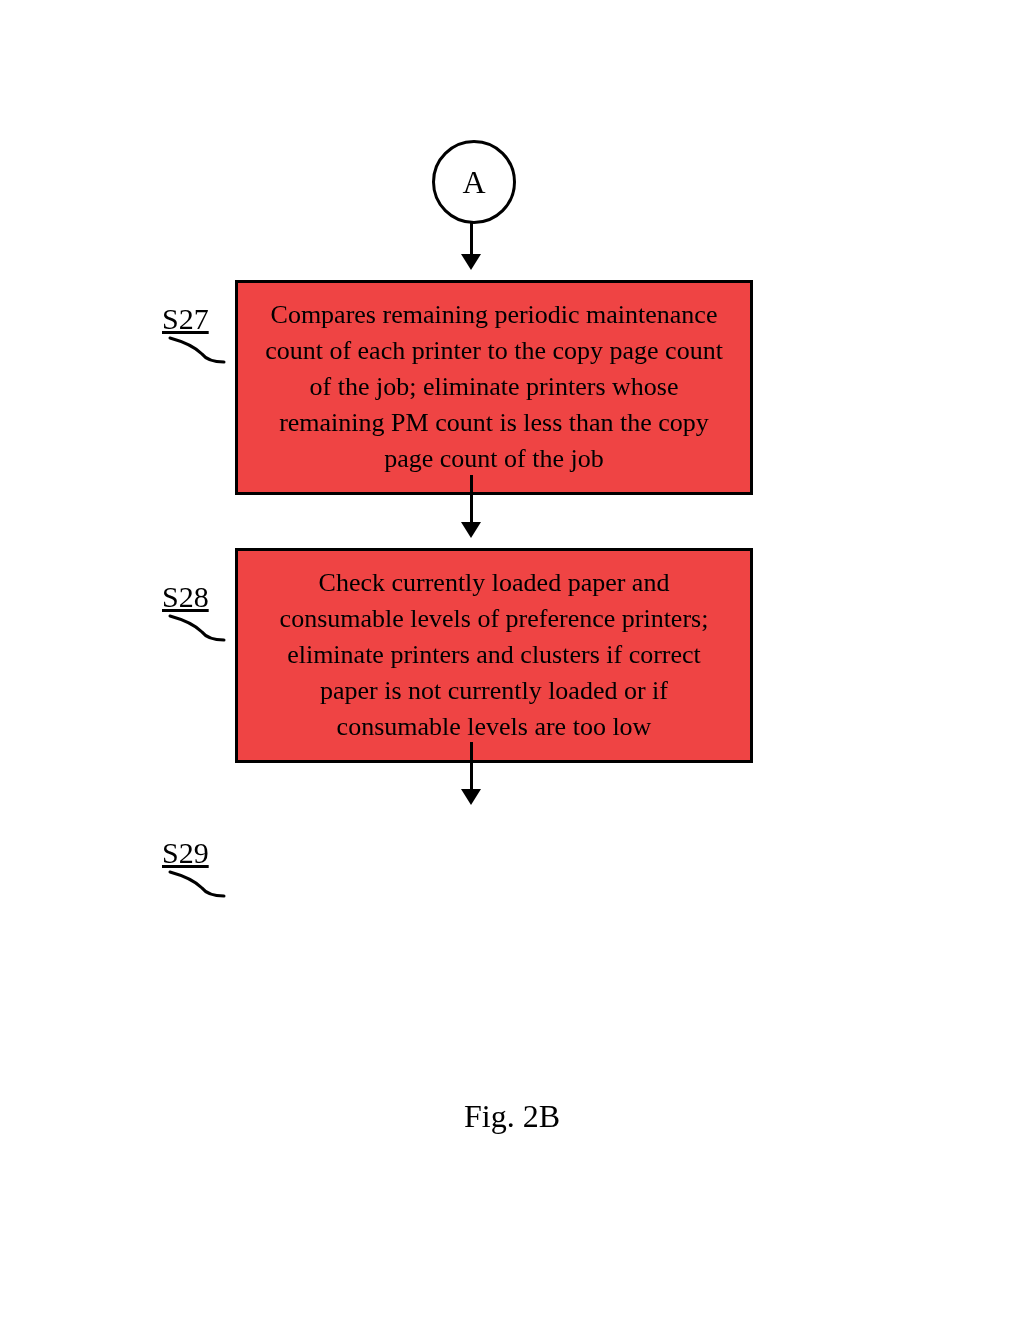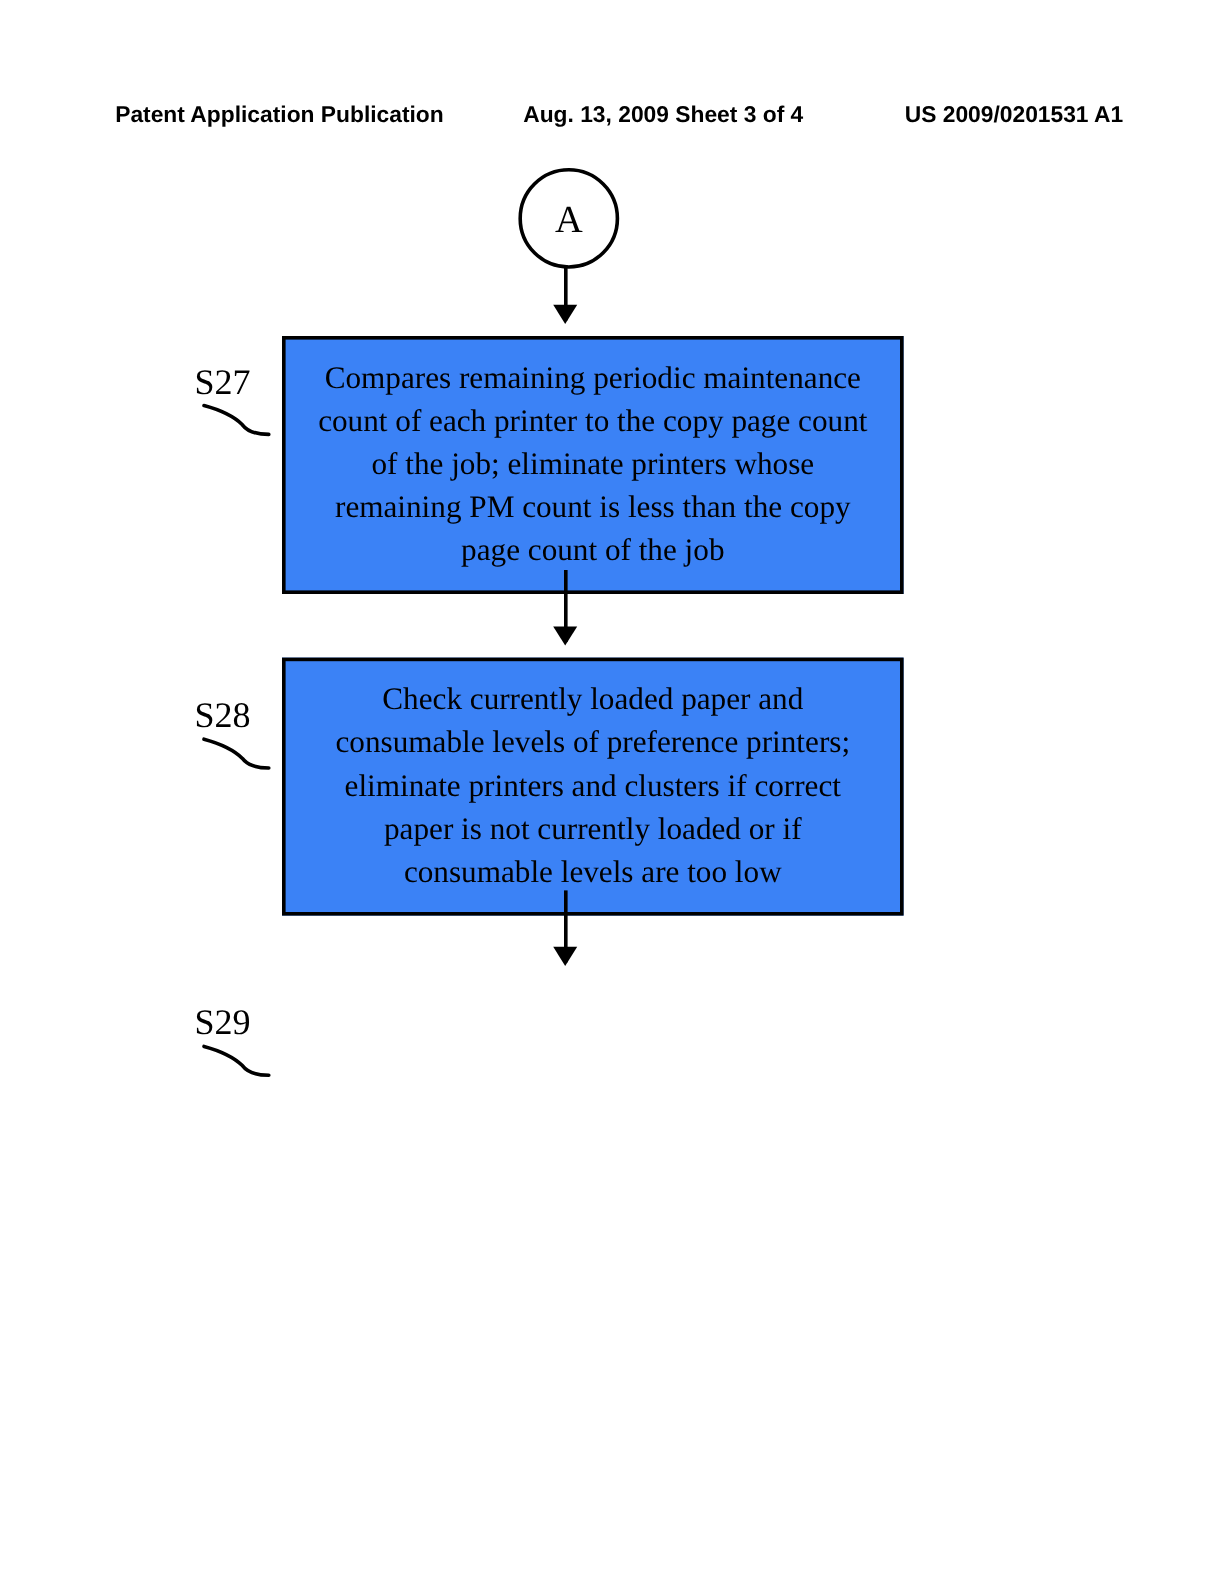--- a/index.html
+++ b/index.html
@@ -76,33 +76,33 @@
   
   .step-box {
     position: absolute;
     left: 235px;
     width: 472px;
     border: 3px solid #000;
     padding: 14px 20px 16px 20px;
     font-size: 26px;
     line-height: 1.38;
     text-align: center;
-    background: #3b82f6;
+    background: #ef4444;
   }
   .box27 { top: 150px; }
   .box28 { top: 418px; }
   .box29 { top: 685px; }
 
   
   .step-label {
     position: absolute;
     font-size: 30px;
     text-align: right;
   }
-  .step-label .txt { display: block; }
+  .step-label .txt { display: block; text-decoration: underline; }
   .step-label svg {
     position: absolute;
     top: 34px;
     left: 6px;
   }
   .lbl27 { left: 162px; top: 172px; }
   .lbl28 { left: 162px; top: 450px; }
   .lbl29 { left: 162px; top: 706px; }
 
   .fig-caption {
@@ -112,25 +112,20 @@
     width: 1024px;
     text-align: center;
     font-size: 32px;
   }
 </style>
 </head>
 <body>
 
 <div class="page">
 
-  <div class="header">
-    <span>Patent Application Publication</span>
-    <span class="sheet">Aug. 13, 2009  Sheet 3 of 4</span>
-    <span>US 2009/0201531 A1</span>
-  </div>
 
   <div class="diagram">
 
     <div class="circle circle-a">
       <span>A</span>
     </div>
 
     <div class="arrow arrow1"></div>
 
     <div class="step-label lbl27">
@@ -159,14 +154,15 @@
 
     <div class="step-label lbl29">
       <span class="txt">S29</span>
       <svg width="60" height="30">
         <path d="M2 2 Q 24 8 34 18 Q 40 26 56 26" stroke="#000" stroke-width="3" fill="none" stroke-linecap="round"></path>
       </svg>
     </div>
 
   </div>
 
+  <div class="fig-caption">Fig. 2B</div>
 
 </div>
 
 </body></html>

